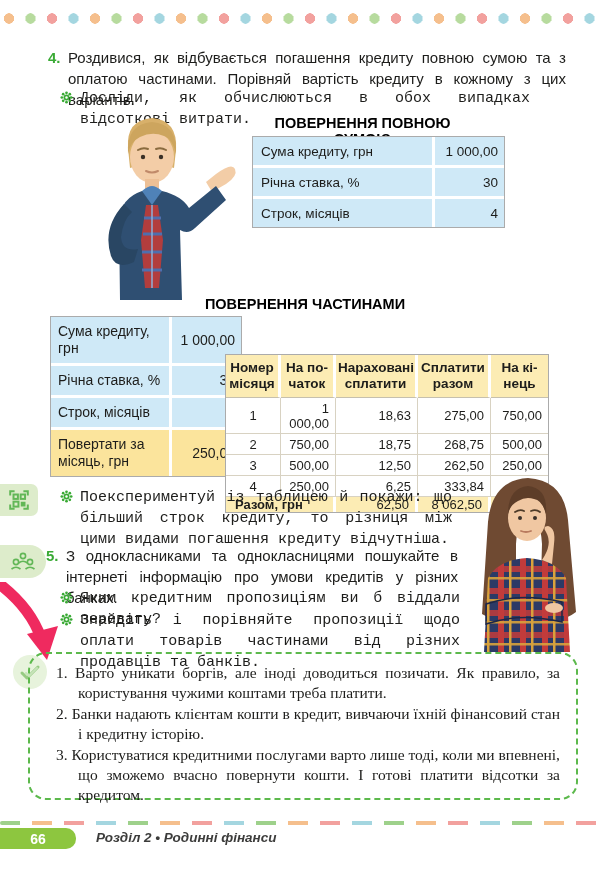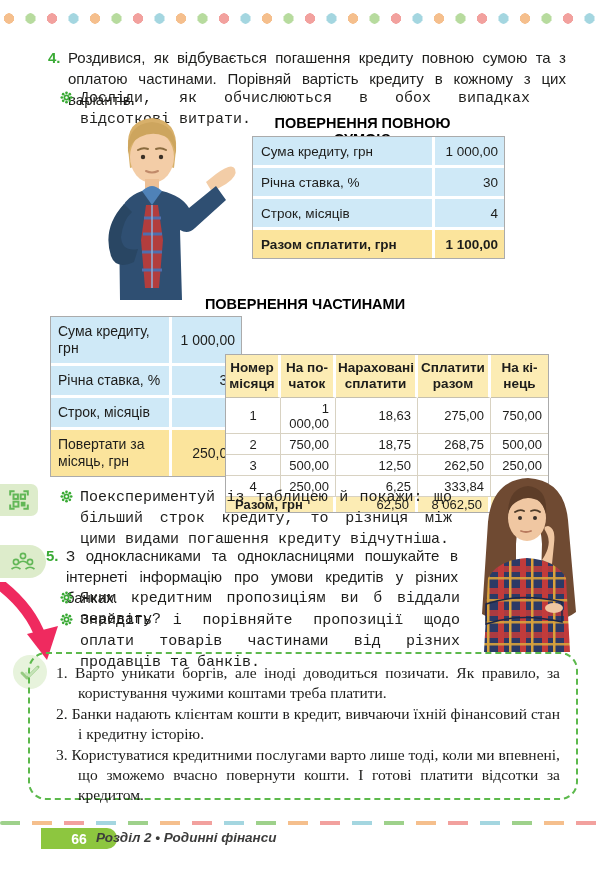--- a/index.html
+++ b/index.html
@@ -73,21 +73,21 @@
 
   
   .foot-dashes{position:absolute;left:0;top:821px;width:600px;height:4px;border-radius:2px;
     background:repeating-linear-gradient(90deg,
       #9ed18b 0 20px, rgba(0,0,0,0) 20px 32px,
       #f5bf8d 32px 52px, rgba(0,0,0,0) 52px 64px,
       #f2a19e 64px 84px, rgba(0,0,0,0) 84px 96px,
       #a4d6e0 96px 116px, rgba(0,0,0,0) 116px 128px);}
   .page-badge{position:absolute;left:0;top:828px;width:76px;height:21px;background:#8dc63f;
     border-radius:0 10px 10px 0;color:#fff;font-weight:bold;font-size:14px;
-    display:flex;align-items:center;justify-content:center;margin-left:41px;}
+    display:flex;align-items:center;justify-content:center;}
   .chapter{position:absolute;left:96px;top:830px;font-size:13.5px;font-weight:bold;
     font-style:italic;color:#3c3c3b;text-align:center;}
 
   .photo{position:absolute;}
 </style>
 </head>
 <body>
 
 <div class="page">
 
@@ -140,24 +140,20 @@
           <td class="lbl">Сума кредиту, грн</td>
           <td class="val">1 000,00</td>
         </tr>
     <tr>
           <td class="lbl">Річна ставка, %</td>
           <td class="val">30</td>
         </tr>
     <tr>
           <td class="lbl">Строк, місяців</td>
           <td class="val">4</td>
-        </tr>
-    <tr class="hl">
-          <td class="lbl">Разом сплатити, грн</td>
-          <td class="val">1 100,00</td>
         </tr>
   </tbody>
     </table>
 
   <div class="tbl-title" style="left:48px;top:296px;width:514px;">ПОВЕРНЕННЯ ЧАСТИНАМИ</div>
 
   <table class="t2 frame" style="position:absolute;left:50px;top:316px;">
     <tbody>
         <tr>
           <td class="lbl">Сума кредиту, грн</td>

